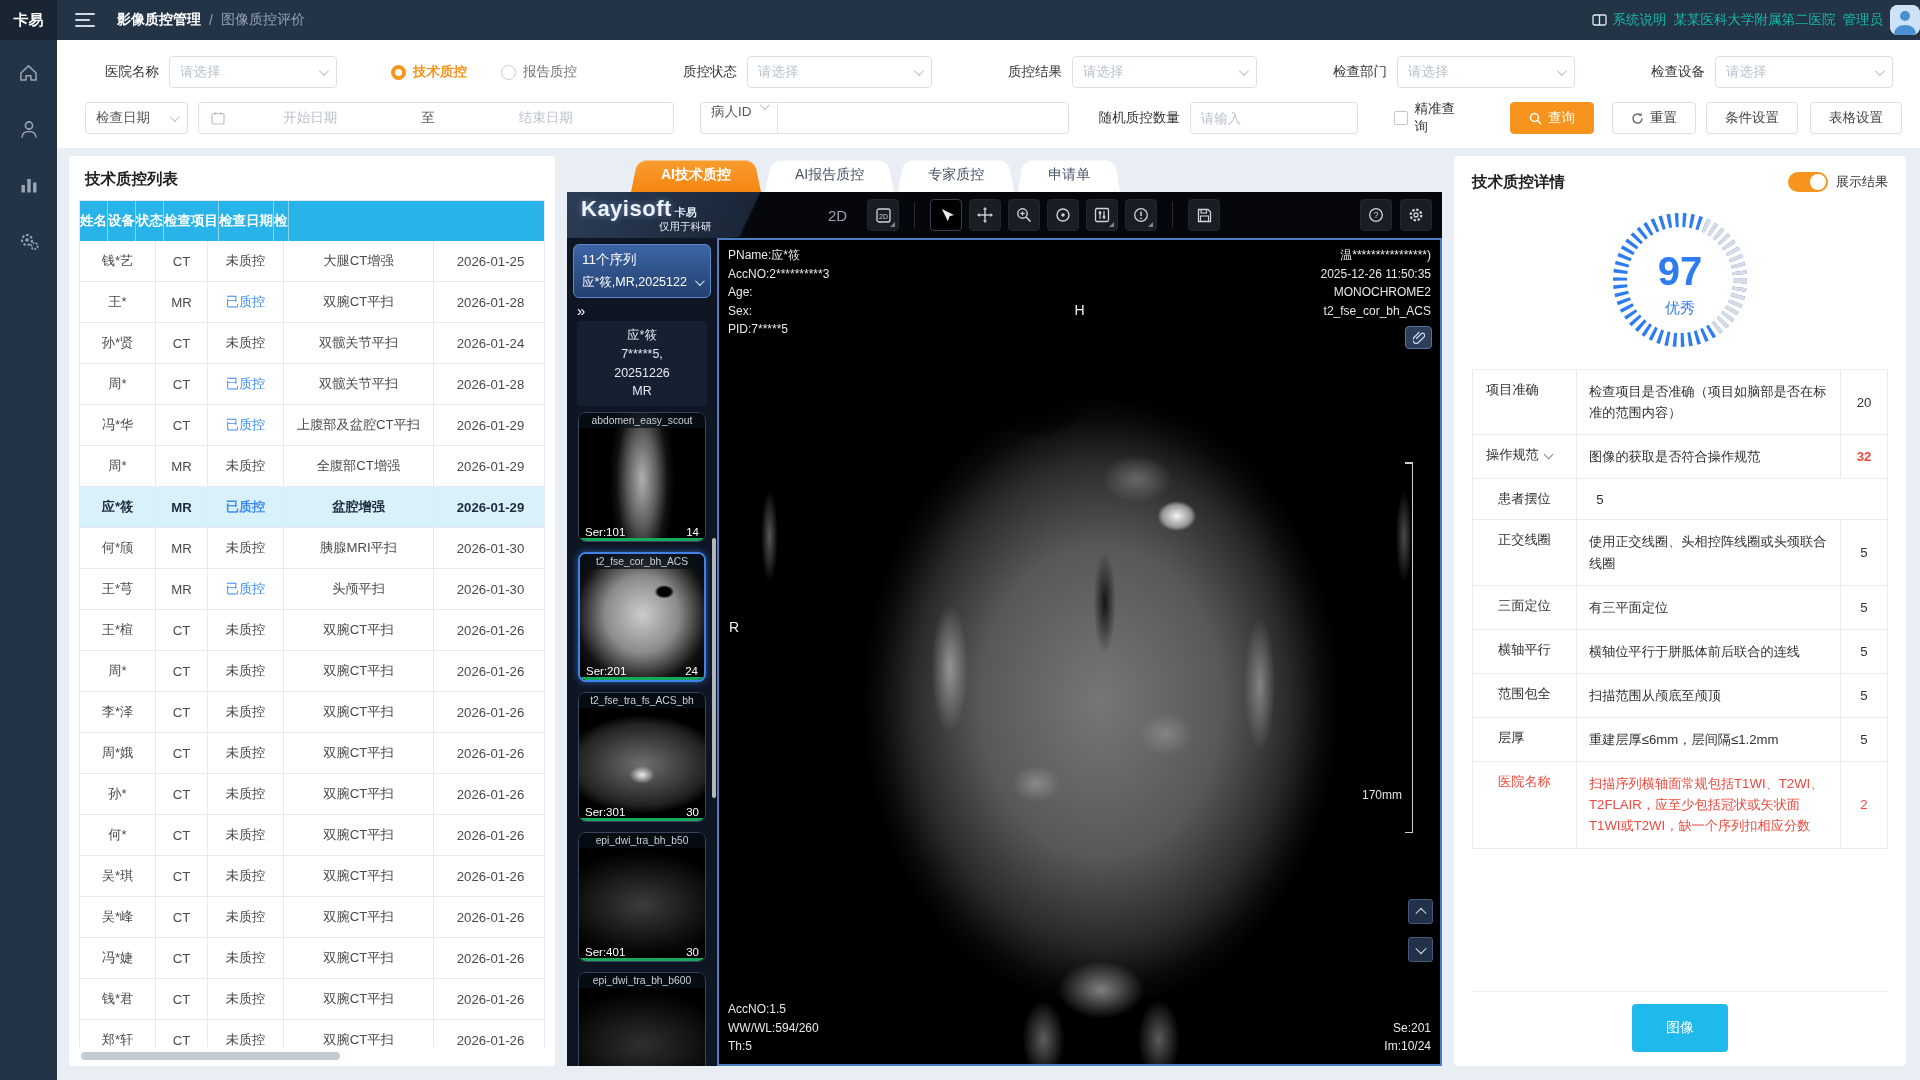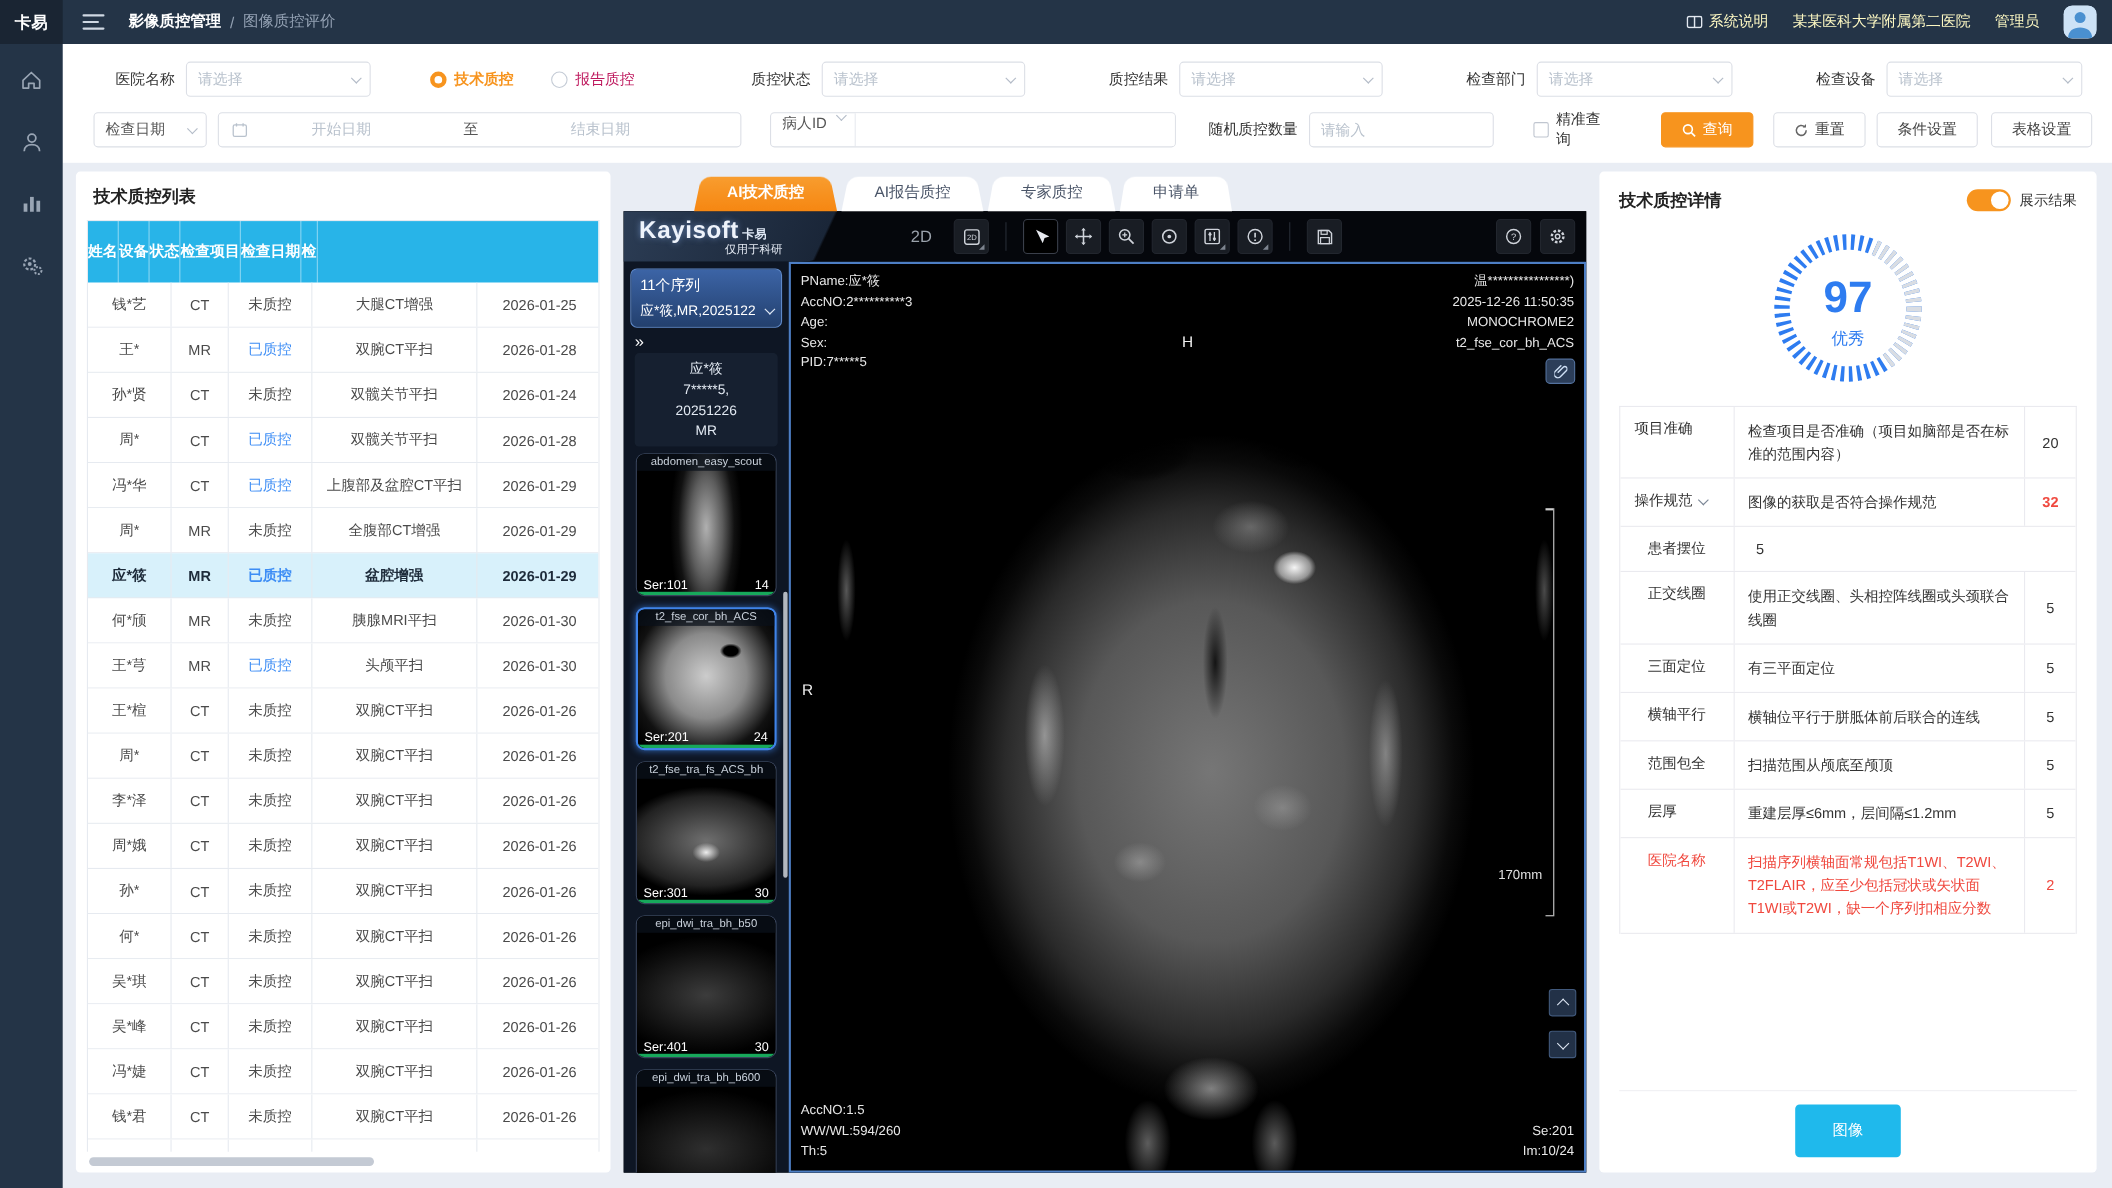--- a/index.html
+++ b/index.html
@@ -8,39 +8,39 @@
 
   
   .topbar { position:absolute; left:0; top:0; right:0; height:40px; background:#243447; display:flex; align-items:center; z-index:30; }
   .logo-box { width:57px; height:40px; background:#1a2533; color:#fff; font-weight:700; font-size:15px; display:flex; align-items:center; justify-content:center; }
   .burger { width:20px; height:14px; margin-left:18px; display:flex; flex-direction:column; justify-content:space-between; cursor:pointer; }
   .burger i { height:2px; background:#cfd8e3; border-radius:1px; }
   .burger i:nth-child(1){width:100%}.burger i:nth-child(2){width:75%}.burger i:nth-child(3){width:100%}
   .crumb { margin-left:22px; display:flex; align-items:center; gap:8px; }
   .crumb .root { color:#ffffff; font-weight:700; }
   .crumb .sep,.crumb .cur { color:#93a1b3; }
-  .topbar-right { margin-left:auto; display:flex; align-items:center; gap:22px; padding-right:14px; color:#fef9c3; font-size:13.5px; }
+  .topbar-right { margin-left:auto; display:flex; align-items:center; gap:7px; color:#14b8a6; font-size:13.5px; }
   .tb-item { display:flex; align-items:center; gap:6px; cursor:pointer; }
   .avatar { width:30px; height:30px; border-radius:8px; background:#cfe3f7; display:flex; align-items:center; justify-content:center; overflow:hidden; }
 
   
   .rail { position:absolute; left:0; top:40px; bottom:0; width:57px; background:#243447; z-index:25; display:flex; flex-direction:column; align-items:center; padding-top:22px; gap:34px; }
   .rail .ric { width:22px; height:22px; display:flex; align-items:center; justify-content:center; cursor:pointer; opacity:.85; }
 
   
   .filters { position:absolute; left:57px; top:40px; right:0; height:108px; background:#fff; padding:9px 18px 0 18px; z-index:20; }
   .f-row { display:flex; align-items:center; height:46px; gap:10px; }
   .f-label { font-size:13.5px; color:#333; white-space:nowrap; margin-left:18px; }
   .f-label.first { margin-left:30px; }
   .sel { height:32px; background:#fff; border:1px solid #dcdfe6; border-radius:4px; display:flex; align-items:center; padding:0 10px; color:#b9c2cd; font-size:13.5px; cursor:pointer; }
   .sel .ph { flex:1; }
   .caret { width:7px; height:7px; border-right:1.4px solid #b4bcc8; border-bottom:1.4px solid #b4bcc8; transform:rotate(45deg) translateY(-2px); flex:none; margin-left:8px; }
   .w168 { width:168px; } .w185 { width:185px; } .w178 { width:178px; }
   .radio-group { display:flex; align-items:center; gap:34px; margin-left:44px; }
-  .radio { display:flex; align-items:center; gap:7px; cursor:pointer; font-size:13.5px; color:#be185d; }
+  .radio { display:flex; align-items:center; gap:7px; cursor:pointer; font-size:13.5px; color:#737373; }
   .rdot { width:15px; height:15px; border-radius:50%; border:1px solid #c5ccd6; background:#fff; flex:none; }
   .radio.on { color:#f7941e; font-weight:700; }
   .radio.on .rdot { border:4.5px solid #f7941e; }
   .datebox { height:32px; border:1px solid #dcdfe6; border-radius:4px; display:flex; align-items:center; width:480px; padding:0 12px; gap:10px; color:#b9c2cd; font-size:13.5px; }
   .datebox .zhi { color:#555; flex:none; margin:0 26px; }
   .datebox .dph { width:150px; text-align:center; }
   .combo { height:32px; border:1px solid #dcdfe6; border-radius:4px; display:flex; align-items:center; width:372px; overflow:hidden; }
   .combo .left { display:flex; align-items:flex-start; padding:0 10px; color:#555; font-size:13.5px; border-right:1px solid #e4e7ed; height:100%; cursor:pointer; }
   .combo input { border:none; outline:none; flex:1; height:100%; padding:0 10px; font-size:13.5px; }
   .inp { height:32px; border:1px solid #dcdfe6; border-radius:4px; padding:0 10px; font-size:13.5px; outline:none; width:168px; color:#333; }
@@ -52,21 +52,21 @@
   .btn-right { margin-left:auto; display:flex; gap:12px; }
 
   
   .work { position:absolute; left:57px; top:148px; right:0; bottom:0; padding:8px 14px 14px 12px; display:flex; gap:12px; }
 
   
   .list-card { width:486px; background:#fff; border-radius:4px; overflow:hidden; display:flex; flex-direction:column; }
   .list-title { font-size:15.5px; font-weight:700; color:#222; padding:13px 16px 10px; }
   .ltable { flex:1; overflow:hidden; border-top:1px solid #e6eaf0; margin:0 10px; border-left:1px solid #e6eaf0; border-right:1px solid #e6eaf0; }
   .lt-head { display:flex; background:#28b4e8; color:#fff; font-weight:700; font-size:13.5px; }
-  .lt-head .c { border-right:1px solid rgba(255,255,255,.45); height:56px; display:flex; align-items:center; justify-content:center; overflow:hidden; white-space:nowrap;font-family:Liberation Serif, serif; }
+  .lt-head .c { border-right:1px solid rgba(255,255,255,.45); height:40px; display:flex; align-items:center; justify-content:center; overflow:hidden; white-space:nowrap;font-family:Liberation Serif, serif; }
   .lt-row { display:flex; border-bottom:1px solid #e6eaf0; font-size:13.2px; color:#4a4a4a; background:#fff; cursor:pointer; }
   .lt-row .c { border-right:1px solid #e6eaf0; height:40px; display:flex; align-items:center; justify-content:center; overflow:hidden; white-space:nowrap; }
   .c1{width:76px;flex:none}.c2{width:52px;flex:none}.c3{width:76px;flex:none}.c4{width:150px;flex:none}.c5{width:114px;flex:none}
   .lt-row .qc { color:#3d8df5; }
   .lt-row.selected { background:#d8f1fb; color:#1d2b3a; font-weight:700; }
   .hscroll { height:8px; margin:5px 12px 6px; }
   .hscroll .thumbbar { width:56%; height:8px; background:#c4cad4; border-radius:4px; }
 
   
   .middle { flex:1; display:flex; flex-direction:column; min-width:0; }

